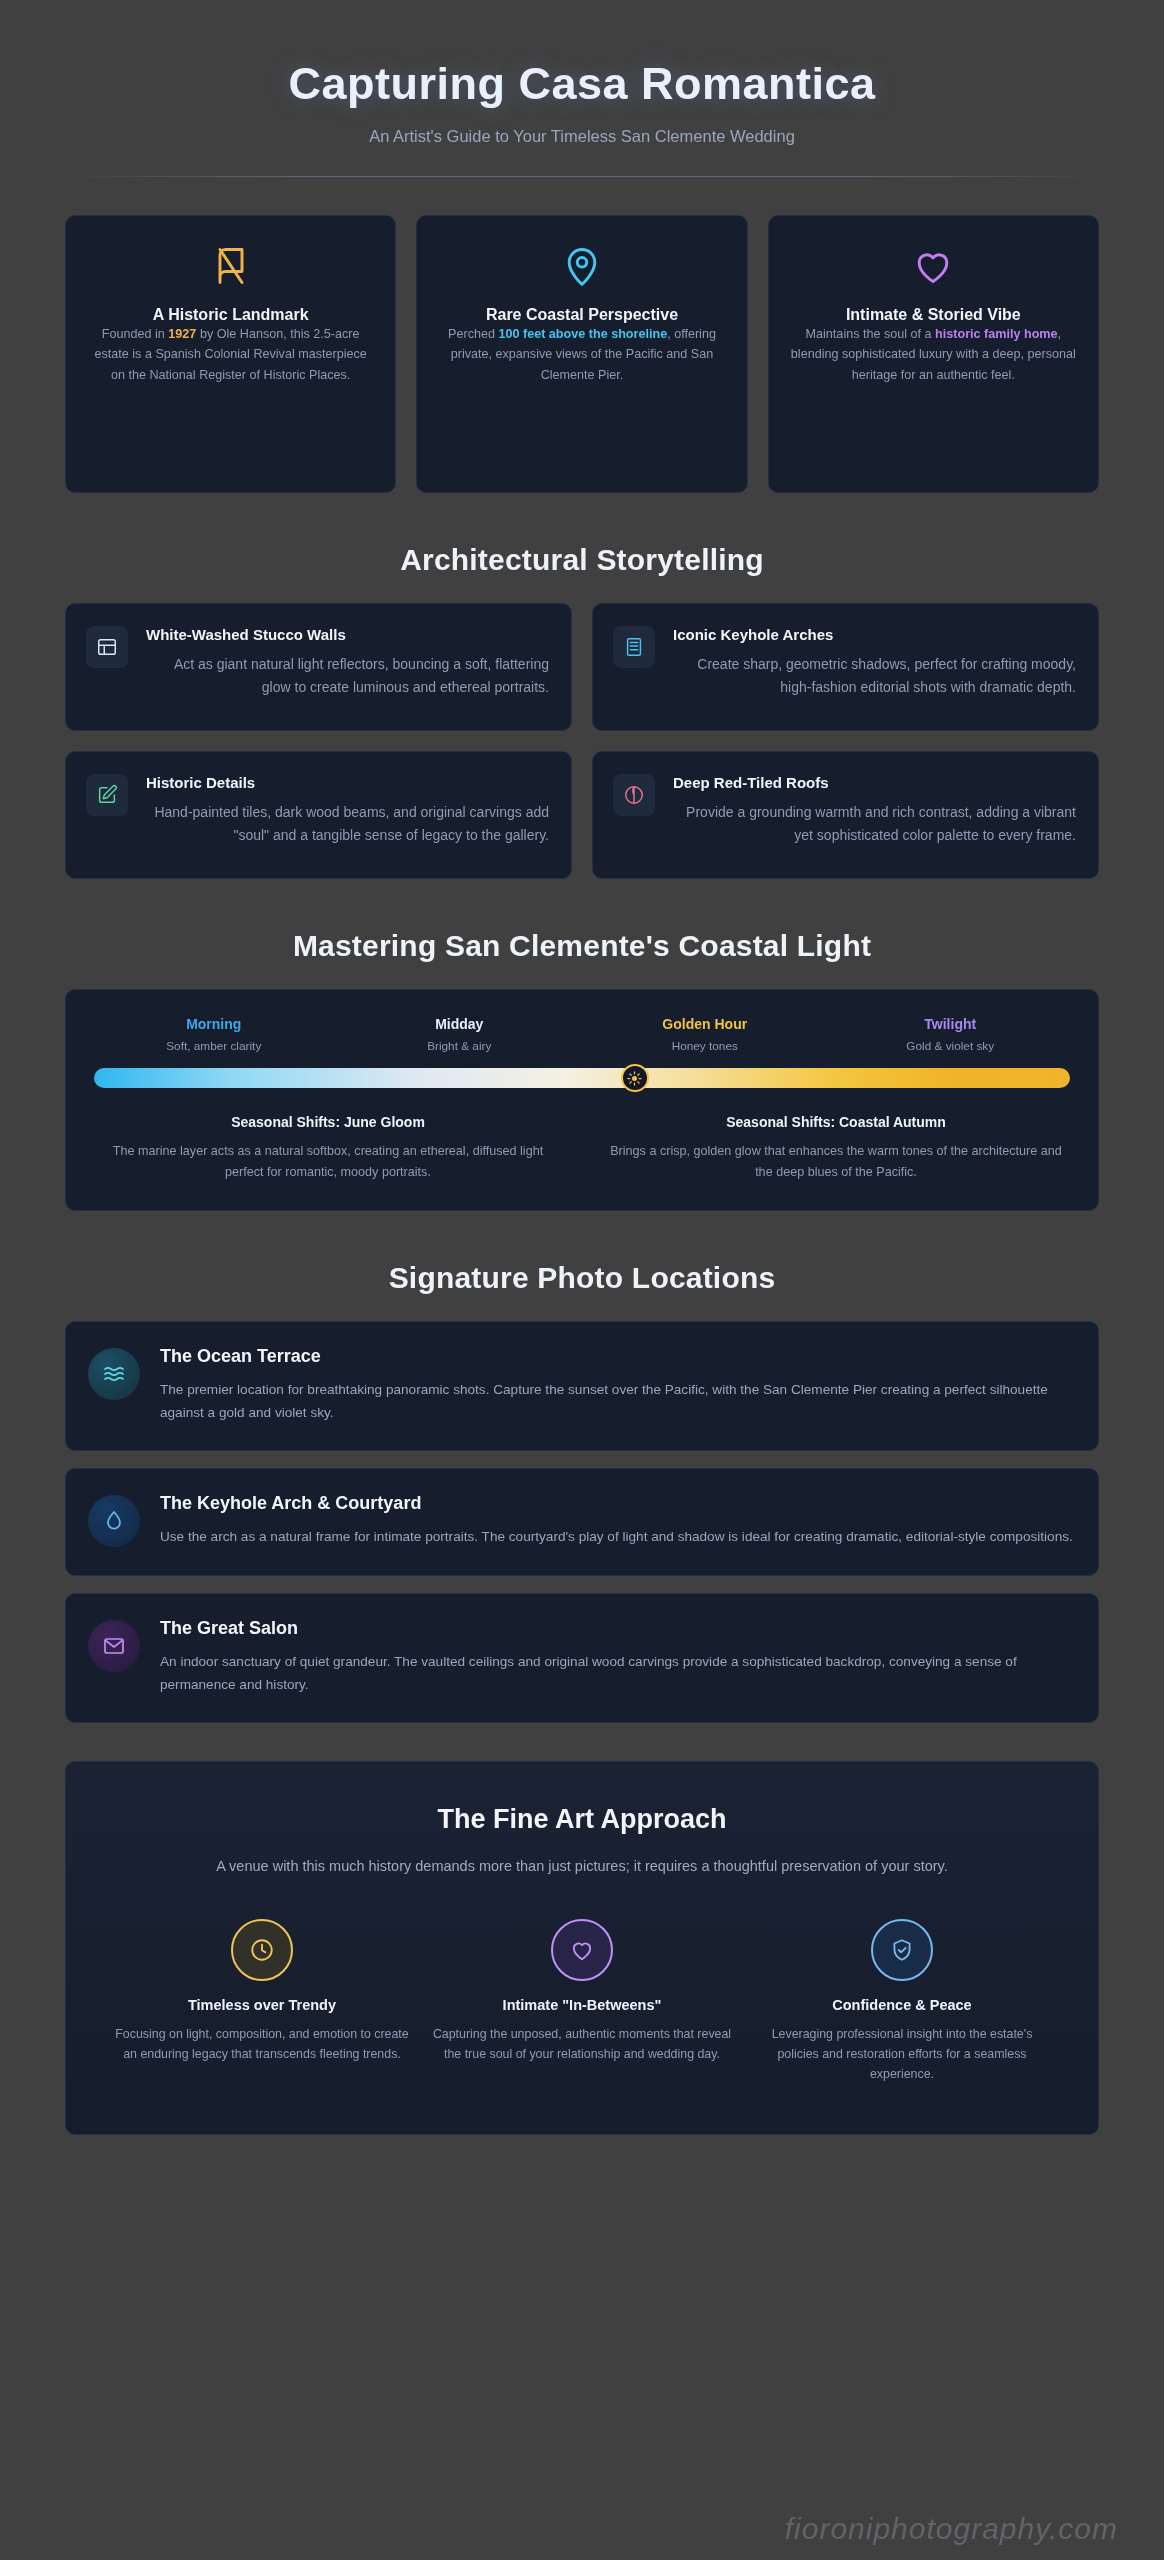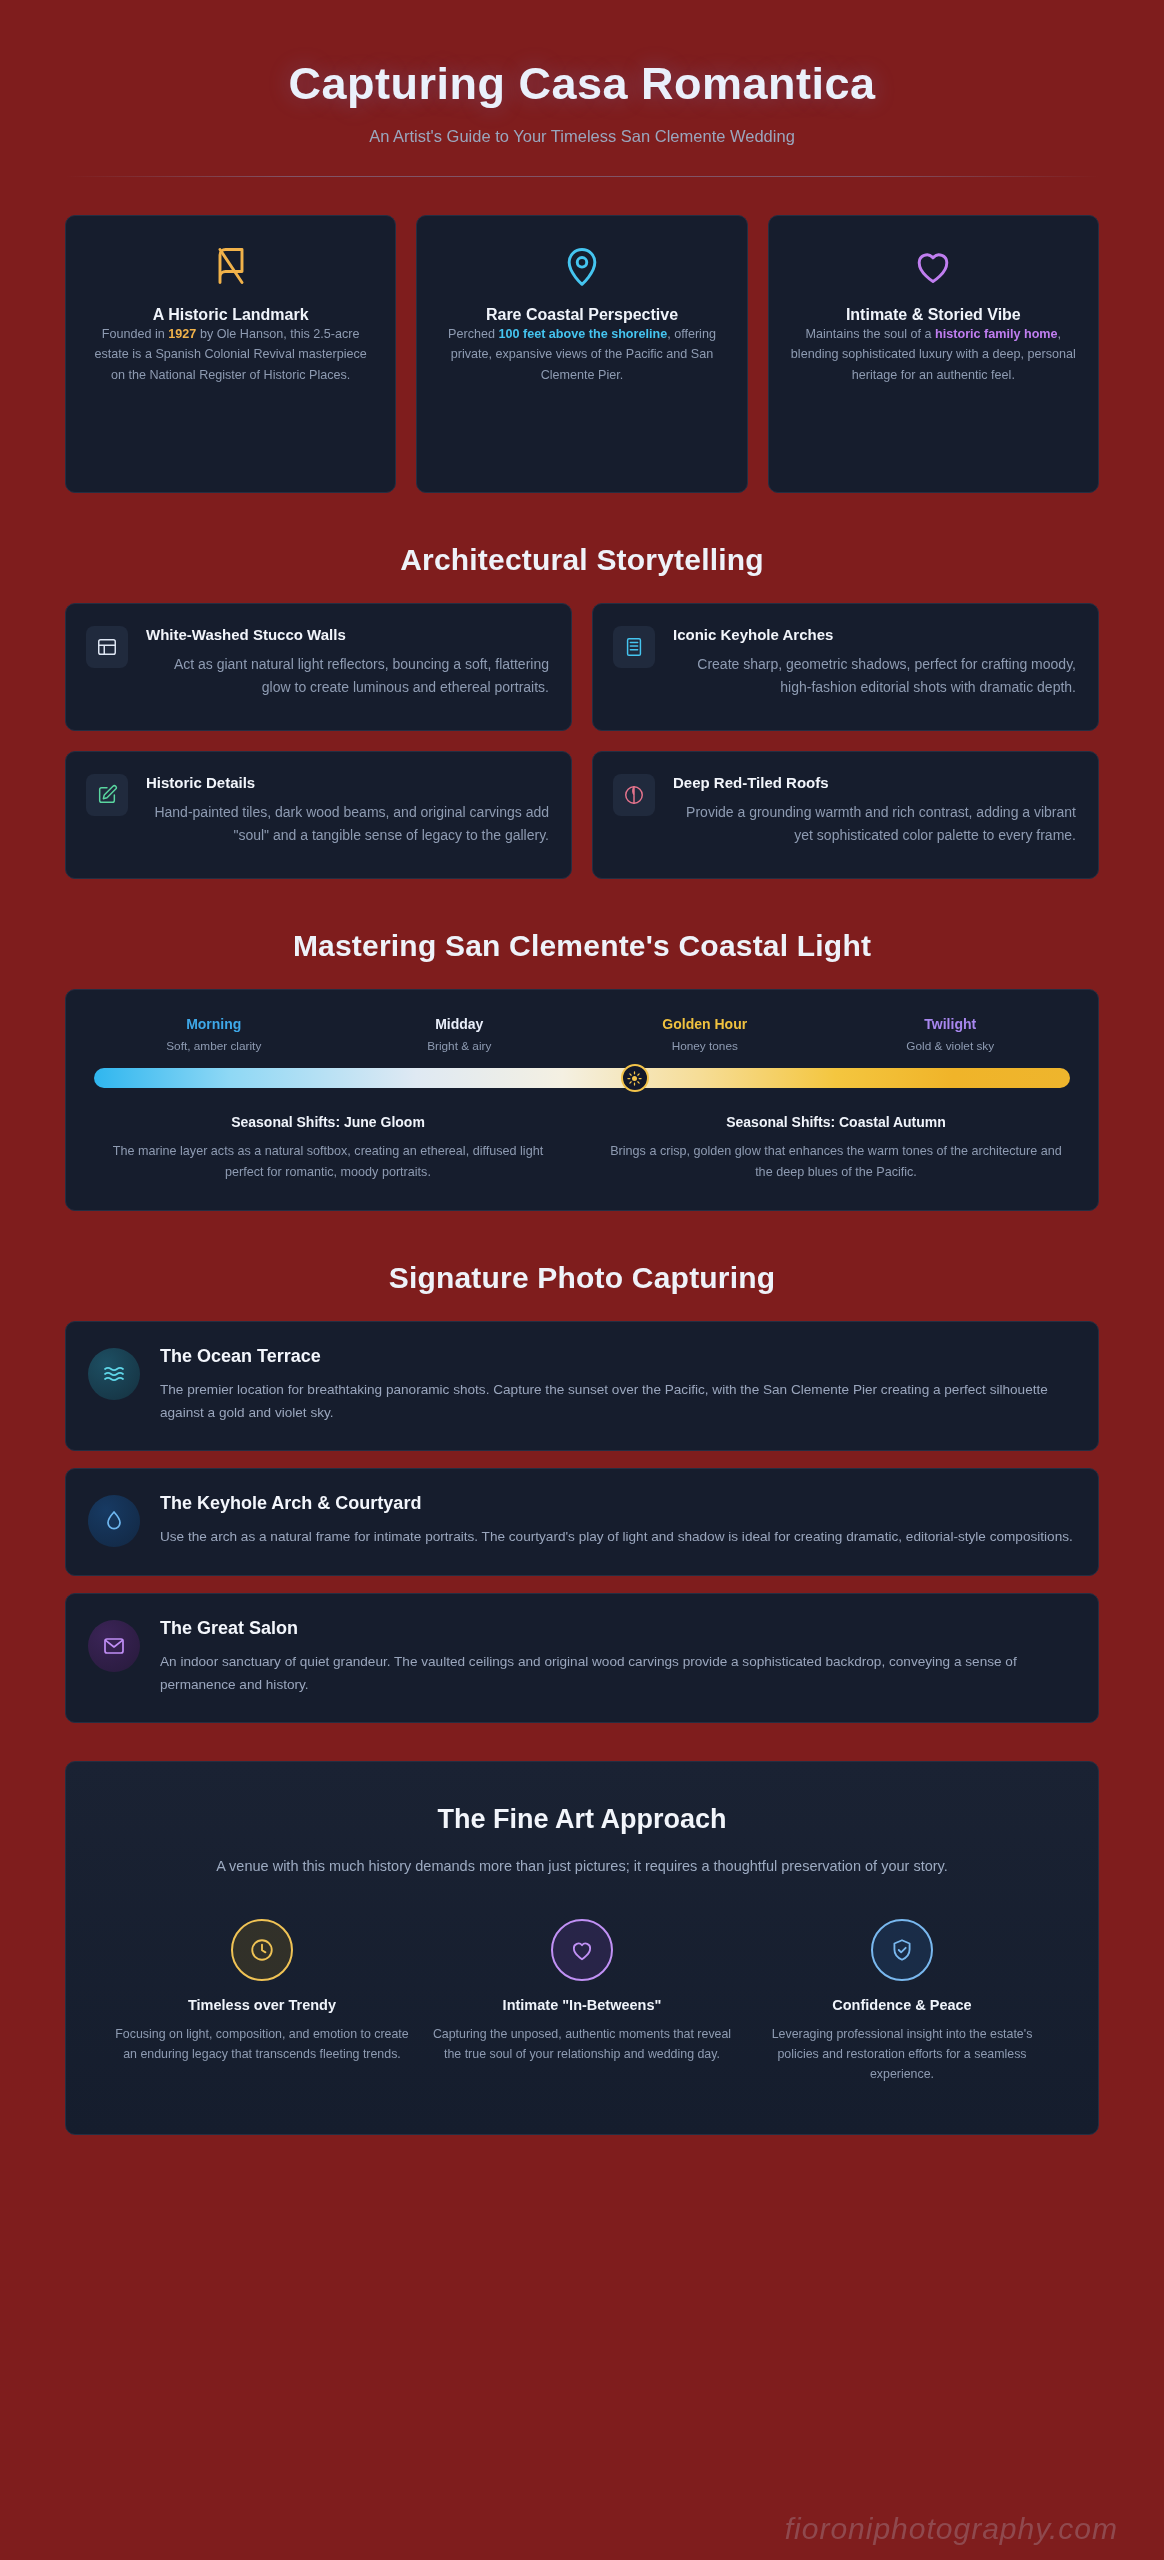--- a/index.html
+++ b/index.html
@@ -5,21 +5,21 @@
   * { box-sizing: border-box; margin: 0; padding: 0; }
   html, body {
     width: 1164px;
     background: #0e1320;
     font-family: "Liberation Sans", sans-serif;
     color: #e6eaf2;
   }
   .page {
     width: 1164px;
     min-height: 2560px;
-    background: #7f1d1d;
+    background: #404040;
     padding: 40px 65px 0 65px;
     position: relative;
     overflow: hidden;
   }
 
   
   .hero { text-align: center; padding-top: 18px; }
   .hero h1 {
     font-size: 45px;
     font-weight: bold;
@@ -345,21 +345,21 @@
         <h5>Seasonal Shifts: June Gloom</h5>
         <p>The marine layer acts as a natural softbox, creating an ethereal, diffused light perfect for romantic, moody portraits.</p>
       </div>
       <div>
         <h5>Seasonal Shifts: Coastal Autumn</h5>
         <p>Brings a crisp, golden glow that enhances the warm tones of the architecture and the deep blues of the Pacific.</p>
       </div>
     </div>
   </div>
 
-  <h2 class="sec">Signature Photo Capturing</h2>
+  <h2 class="sec">Signature Photo Locations</h2>
 
   <div class="card loc">
     <div class="circ circ-teal">
       <svg width="24" height="24" viewBox="0 0 24 24" fill="none" stroke="#5fd6e8" stroke-width="1.7" stroke-linecap="round" stroke-linejoin="round">
         <path d="M3 7c2-1.6 4-1.6 6 0s4 1.6 6 0 4-1.6 6 0"></path>
         <path d="M3 12c2-1.6 4-1.6 6 0s4 1.6 6 0 4-1.6 6 0"></path>
         <path d="M3 17c2-1.6 4-1.6 6 0s4 1.6 6 0 4-1.6 6 0"></path>
       </svg>
     </div>
     <div>

